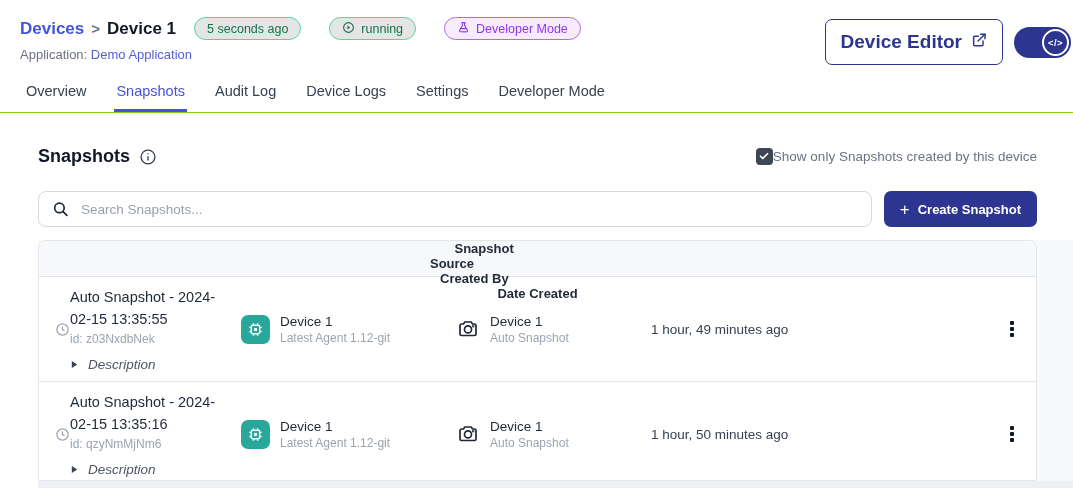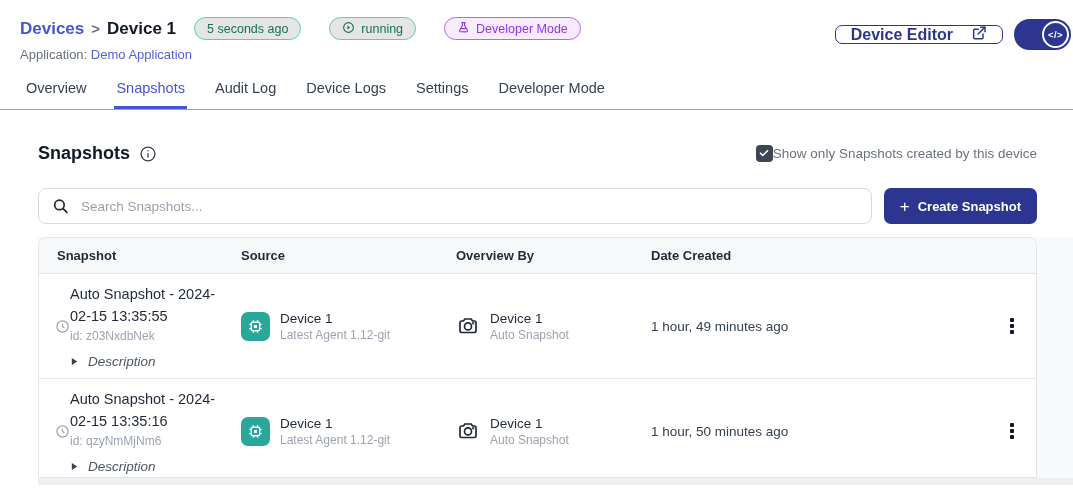--- a/index.html
+++ b/index.html
@@ -27,24 +27,24 @@
     font-size: 12.5px; white-space: nowrap;
   }
   .badge.green { background: #e5e5e5; border: 1px solid #52d69b; color: #17704c; }
   .badge.purple { background: #f6ecfe; border: 1px solid #b269f0; color: #9333ea; }
   .badge svg { flex: 0 0 auto; }
   .app-row { margin-top: 7px; font-size: 13px; color: #6b7280; }
   .app-link { color: #5560d9; text-decoration: none; cursor: pointer; }
 
   .header-right { display: flex; align-items: center; gap: 11px; padding-top: 2px; }
   .device-editor-btn {
-    display: inline-flex; align-items: center; gap: 18px;
-    height: 19px; padding: 0 15px;
+    display: inline-flex; align-items: center; gap: 9px;
+    height: 46px; padding: 0 15px;
     background: #ffffff; border: 1.5px solid #2c3691; border-radius: 7px;
-    color: #2c3691; font-size: 16px; font-weight: 700;
+    color: #2c3691; font-size: 19px; font-weight: 700;
     font-family: "Liberation Sans", sans-serif; cursor: pointer;
   }
   .code-toggle {
     width: 57px; height: 31px; background: #2c3691; border-radius: 999px;
     position: relative; cursor: pointer; border: none;
   }
   .code-toggle .knob {
     position: absolute; top: 2px; right: 2px; width: 27px; height: 27px;
     background: #2c3691; border: 2px solid #ffffff; border-radius: 50%;
     display: flex; align-items: center; justify-content: center;
@@ -104,21 +104,21 @@
   .table-wrap {
     margin: 13px 0 0 38px; width: 1035px; height: 248px;
     background: #f8f9fb; position: relative; overflow: hidden;
   }
   .table-card {
     width: 999px; height: 241px; background: #ffffff;
     border: 1px solid #e2e5ea; border-radius: 8px 8px 0 0; overflow: hidden;
   }
   .thead {
     display: flex; align-items: center; height: 36px; background: #f7f8fa;
-    border-bottom: 1px solid #e2e5ea; font-size: 13px; font-weight: 700; color: #1f2937;
+    border-bottom: 1px solid #e2e5ea; font-size: 13px; font-weight: 700; color: #1f2937; flex-direction: column;
   }
   .col-snap { width: 202px; padding-left: 18px; }
   .col-src  { width: 215px; }
   .col-by   { width: 195px; }
   .col-date { flex: 1; }
   .col-act  { width: 48px; display: flex; justify-content: center; }
   .trow {
     display: flex; align-items: center; height: 105px;
     border-bottom: 1px solid #e5e7eb;
   }
@@ -252,21 +252,21 @@
       <span class="plus">+</span>
       <span>Create Snapshot</span>
     </button>
   </div>
 
   <div class="table-wrap">
     <div class="table-card">
       <div class="thead">
         <div class="col-snap">Snapshot</div>
         <div class="col-src">Source</div>
-        <div class="col-by">Overview By</div>
+        <div class="col-by">Created By</div>
         <div class="col-date">Date Created</div>
         <div class="col-act"></div>
       </div>
 
       <div class="trow">
         <div class="col-snap snap-cell">
           <span class="clock-icon">
             <svg width="15" height="15" viewBox="0 0 24 24" fill="none" stroke="currentColor" stroke-width="2">
                 <circle cx="12" cy="12" r="9"></circle>
                 <path d="M12 7v5.2l3 1.8"></path>

